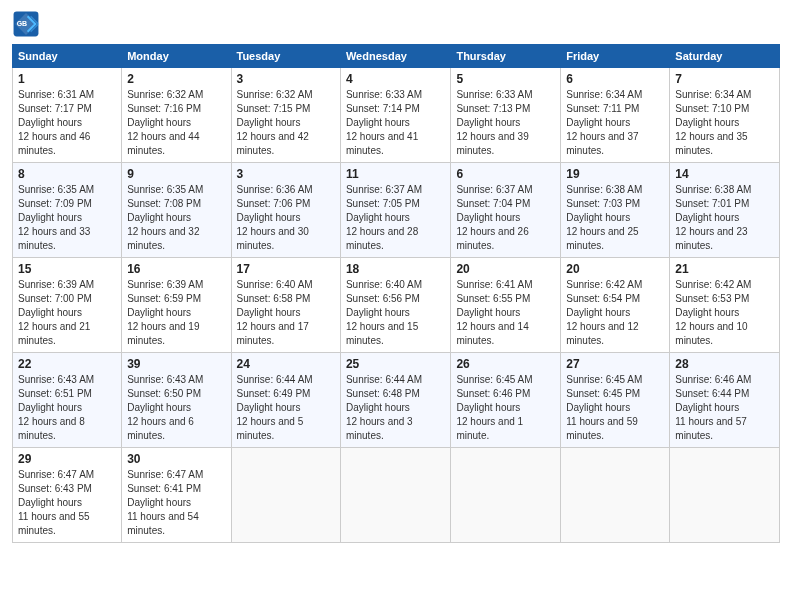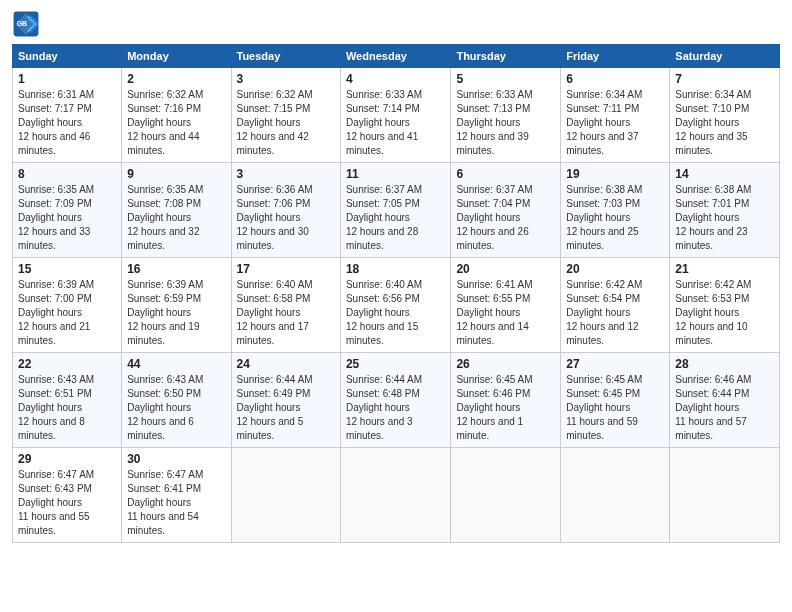--- a/index.html
+++ b/index.html
@@ -328,21 +328,21 @@
           <td>
         <div class="day-num">22</div>
         <div class="day-content">
           Sunrise: 6:43 AM<br>
           Sunset: 6:51 PM<br>
           Daylight hours<br>
           12 hours and 8 minutes.
         </div>
       </td>
           <td>
-        <div class="day-num">44</div>
+        <div class="day-num">39</div>
         <div class="day-content">
           Sunrise: 6:43 AM<br>
           Sunset: 6:50 PM<br>
           Daylight hours<br>
           12 hours and 6 minutes.
         </div>
       </td>
           <td>
         <div class="day-num">24</div>
         <div class="day-content">

